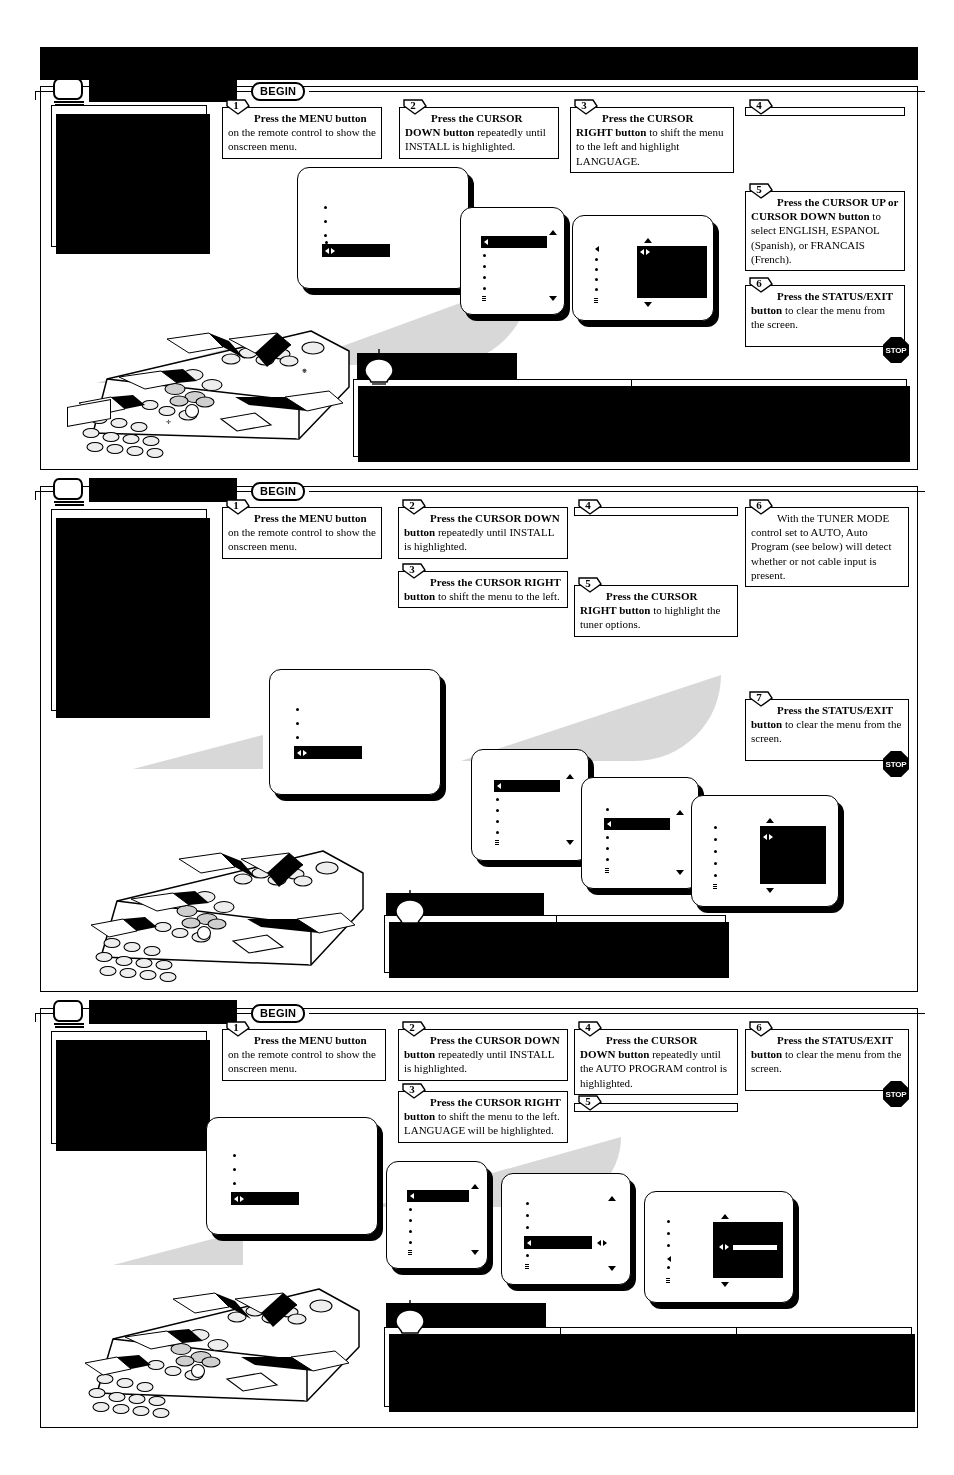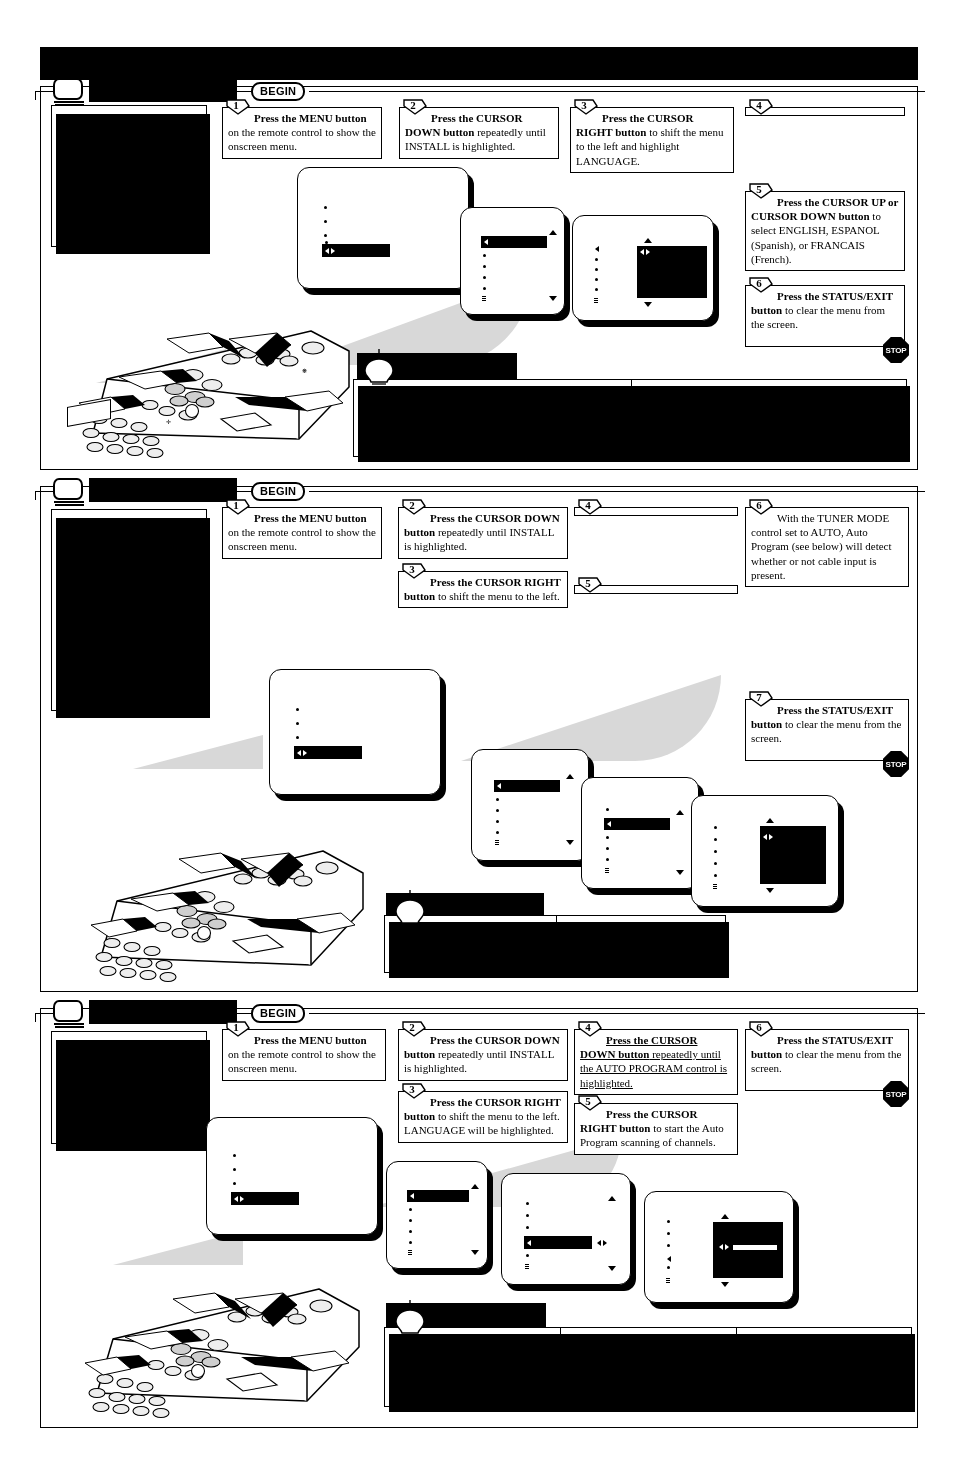--- a/index.html
+++ b/index.html
@@ -475,20 +475,23 @@
       <span class="hidden-text">&lt;b&gt;Press the CURSOR DOWN button&lt;/b&gt; until either TUNER MODE A or TUNER MODE B is highlighted.</span>
     </div>
 
     <div class="step" style="left:533px; top:98px; width:164px;">
       <span class="stepnum">
         <svg width="26" height="20" viewBox="0 0 26 20">
             <polygon points="2,3 20,3 24,9 13,17 2,9" fill="#fff" stroke="#000" stroke-width="1.4"></polygon>
             <text x="11" y="12" font-family="Liberation Serif, serif" font-size="11" font-weight="bold" text-anchor="middle">5</text>
           </svg>
       </span>
+      <div class="body" style="padding-left:0;">
+        <span style="display:inline-block;width:26px;"></span><b>Press the CURSOR RIGHT button</b> to highlight the tuner options.
+      </div>
       <span class="hidden-text">&lt;b&gt;Press the CURSOR RIGHT button&lt;/b&gt; to highlight the tuner options.</span>
     </div>
 
     <div class="step" style="left:704px; top:20px; width:164px;">
       <span class="stepnum">
         <svg width="26" height="20" viewBox="0 0 26 20">
             <polygon points="2,3 20,3 24,9 13,17 2,9" fill="#fff" stroke="#000" stroke-width="1.4"></polygon>
             <text x="11" y="12" font-family="Liberation Serif, serif" font-size="11" font-weight="bold" text-anchor="middle">6</text>
           </svg>
       </span>
@@ -719,36 +722,33 @@
       <span class="hidden-text">&lt;b&gt;Press the CURSOR RIGHT button&lt;/b&gt; to shift the menu to the left. LANGUAGE will be highlighted.</span>
     </div>
 
     <div class="step" style="left:533px; top:20px; width:164px;">
       <span class="stepnum">
         <svg width="26" height="20" viewBox="0 0 26 20">
             <polygon points="2,3 20,3 24,9 13,17 2,9" fill="#fff" stroke="#000" stroke-width="1.4"></polygon>
             <text x="11" y="12" font-family="Liberation Serif, serif" font-size="11" font-weight="bold" text-anchor="middle">4</text>
           </svg>
       </span>
-      <div class="body" style="padding-left:0;text-decoration:underline;">
+      <div class="body" style="padding-left:0;">
         <span style="display:inline-block;width:26px;"></span><b>Press the CURSOR DOWN button</b> repeatedly until the AUTO PROGRAM control is highlighted.
       </div>
       <span class="hidden-text">&lt;b&gt;Press the CURSOR DOWN button&lt;/b&gt; repeatedly until the AUTO PROGRAM control is highlighted.</span>
     </div>
 
     <div class="step" style="left:533px; top:94px; width:164px;">
       <span class="stepnum">
         <svg width="26" height="20" viewBox="0 0 26 20">
             <polygon points="2,3 20,3 24,9 13,17 2,9" fill="#fff" stroke="#000" stroke-width="1.4"></polygon>
             <text x="11" y="12" font-family="Liberation Serif, serif" font-size="11" font-weight="bold" text-anchor="middle">5</text>
           </svg>
       </span>
-      <div class="body" style="padding-left:0;">
-        <span style="display:inline-block;width:26px;"></span><b>Press the CURSOR RIGHT button</b> to start the Auto Program scanning of channels.
-      </div>
       <span class="hidden-text">&lt;b&gt;Press the CURSOR RIGHT button&lt;/b&gt; to start the Auto Program scanning of channels.</span>
     </div>
 
     <div class="step" style="left:704px; top:20px; width:164px; height:62px;">
       <span class="stepnum">
         <svg width="26" height="20" viewBox="0 0 26 20">
             <polygon points="2,3 20,3 24,9 13,17 2,9" fill="#fff" stroke="#000" stroke-width="1.4"></polygon>
             <text x="11" y="12" font-family="Liberation Serif, serif" font-size="11" font-weight="bold" text-anchor="middle">6</text>
           </svg>
       </span>

